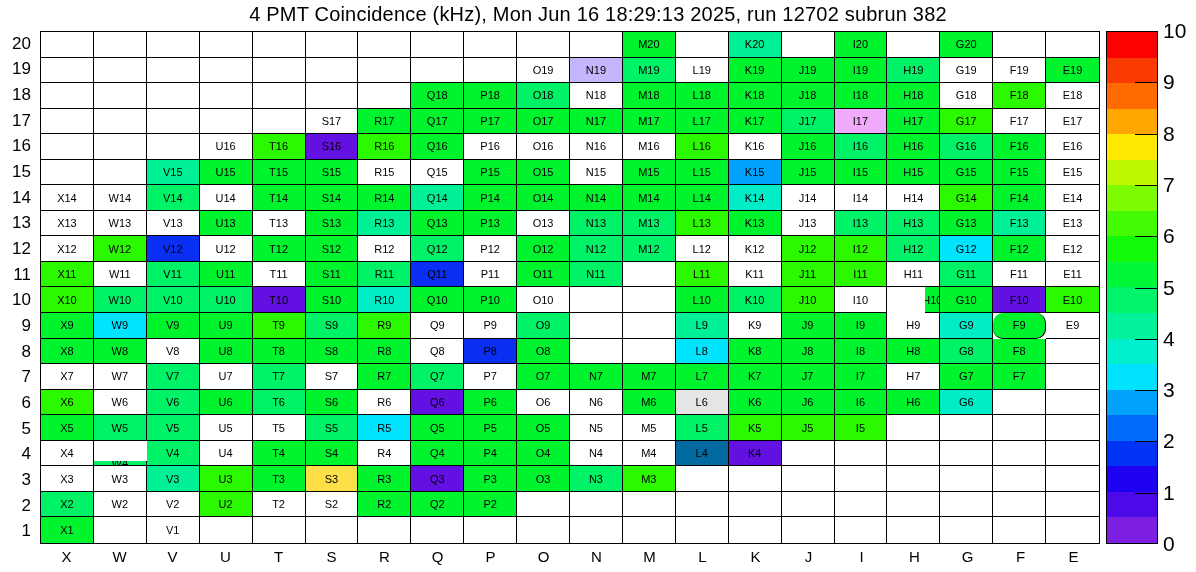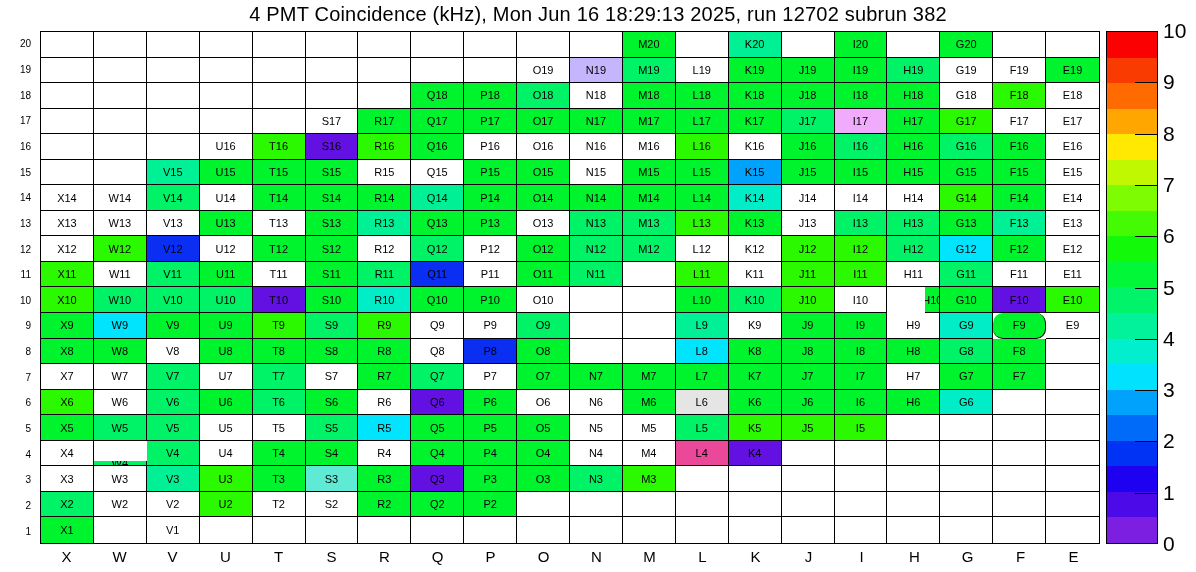--- a/index.html
+++ b/index.html
@@ -5,21 +5,21 @@
   html,body { margin:0; padding:0; background:#fff; }
   body { width:1196px; height:572px; position:relative; font-family:"Liberation Sans", sans-serif; color:#000; overflow:hidden; }
   .title { position:absolute; left:0; top:3px; width:1196px; text-align:center; font-size:20px; letter-spacing:0.2px; }
   .plot { position:absolute; left:40px; top:31px; width:1060px; height:513px; border:1px solid #000; box-sizing:border-box;
           display:grid; grid-template-columns:repeat(20,1fr); grid-template-rows:repeat(20,1fr); }
   .cell { border-right:1px solid #000; border-bottom:1px solid #000; display:flex; align-items:center; justify-content:center;
           font-size:11px; overflow:hidden; background:#fff; }
   .cell.lastcol { border-right:none; }
   .cell.lastrow { border-bottom:none; }
   .ylabels { position:absolute; left:0; top:31px; width:34px; height:513px; display:grid; grid-template-rows:repeat(20,1fr); }
-  .ylabel { display:flex; align-items:center; justify-content:flex-end; font-size:10px; padding-right:3px; }
+  .ylabel { display:flex; align-items:center; justify-content:flex-end; font-size:17px; padding-right:3px; }
   .xlabels { position:absolute; left:40px; top:548px; width:1060px; height:20px; display:grid; grid-template-columns:repeat(20,1fr); }
   .xlabel { display:flex; align-items:flex-start; justify-content:center; font-size:15px; }
   .colorbar { position:absolute; left:1106px; top:31px; width:52px; height:513px; border:1px solid #000; box-sizing:border-box;
               display:flex; flex-direction:column; }
   .cb-block { flex:1; }
   .cb-ticks { position:absolute; left:1106px; top:31px; width:52px; height:513px; pointer-events:none; }
   .cb-tick { position:absolute; right:1px; width:22px; height:1px; background:#000; }
   .cb-labels { position:absolute; left:1163px; top:31px; width:33px; height:513px; }
   .cb-label { position:absolute; left:0; font-size:21px; line-height:24px; }
 </style>
@@ -377,34 +377,34 @@
     <div class="cell" style="background: rgb(0, 242, 103);">V4</div>
     <div class="cell" style="background: rgb(255, 255, 255);">U4</div>
     <div class="cell" style="background: rgb(0, 244, 45);">T4</div>
     <div class="cell" style="background: rgb(0, 244, 45);">S4</div>
     <div class="cell" style="background: rgb(255, 255, 255);">R4</div>
     <div class="cell" style="background: rgb(0, 244, 45);">Q4</div>
     <div class="cell" style="background: rgb(0, 244, 45);">P4</div>
     <div class="cell" style="background: rgb(0, 244, 45);">O4</div>
     <div class="cell" style="background: rgb(255, 255, 255);">N4</div>
     <div class="cell" style="background: rgb(255, 255, 255);">M4</div>
-    <div class="cell" style="background: #ec4899;">L4</div>
+    <div class="cell" style="background: #0369a1;">L4</div>
     <div class="cell" style="background: rgb(99, 17, 227);">K4</div>
     <div class="cell"></div>
     <div class="cell"></div>
     <div class="cell"></div>
     <div class="cell"></div>
     <div class="cell"></div>
     <div class="cell lastcol"></div>
     <div class="cell" style="background: rgb(255, 255, 255);">X3</div>
     <div class="cell" style="background: rgb(255, 255, 255);">W3</div>
     <div class="cell" style="background: rgb(0, 240, 150);">V3</div>
     <div class="cell" style="background: rgb(43, 249, 0);">U3</div>
     <div class="cell" style="background: rgb(0, 244, 45);">T3</div>
-    <div class="cell" style="background: #5eead4;">S3</div>
+    <div class="cell" style="background: #fde047;">S3</div>
     <div class="cell" style="background: rgb(0, 244, 45);">R3</div>
     <div class="cell" style="background: rgb(99, 17, 227);">Q3</div>
     <div class="cell" style="background: rgb(0, 244, 45);">P3</div>
     <div class="cell" style="background: rgb(0, 244, 45);">O3</div>
     <div class="cell" style="background: rgb(0, 242, 103);">N3</div>
     <div class="cell" style="background: rgb(43, 249, 0);">M3</div>
     <div class="cell"></div>
     <div class="cell"></div>
     <div class="cell"></div>
     <div class="cell"></div>

